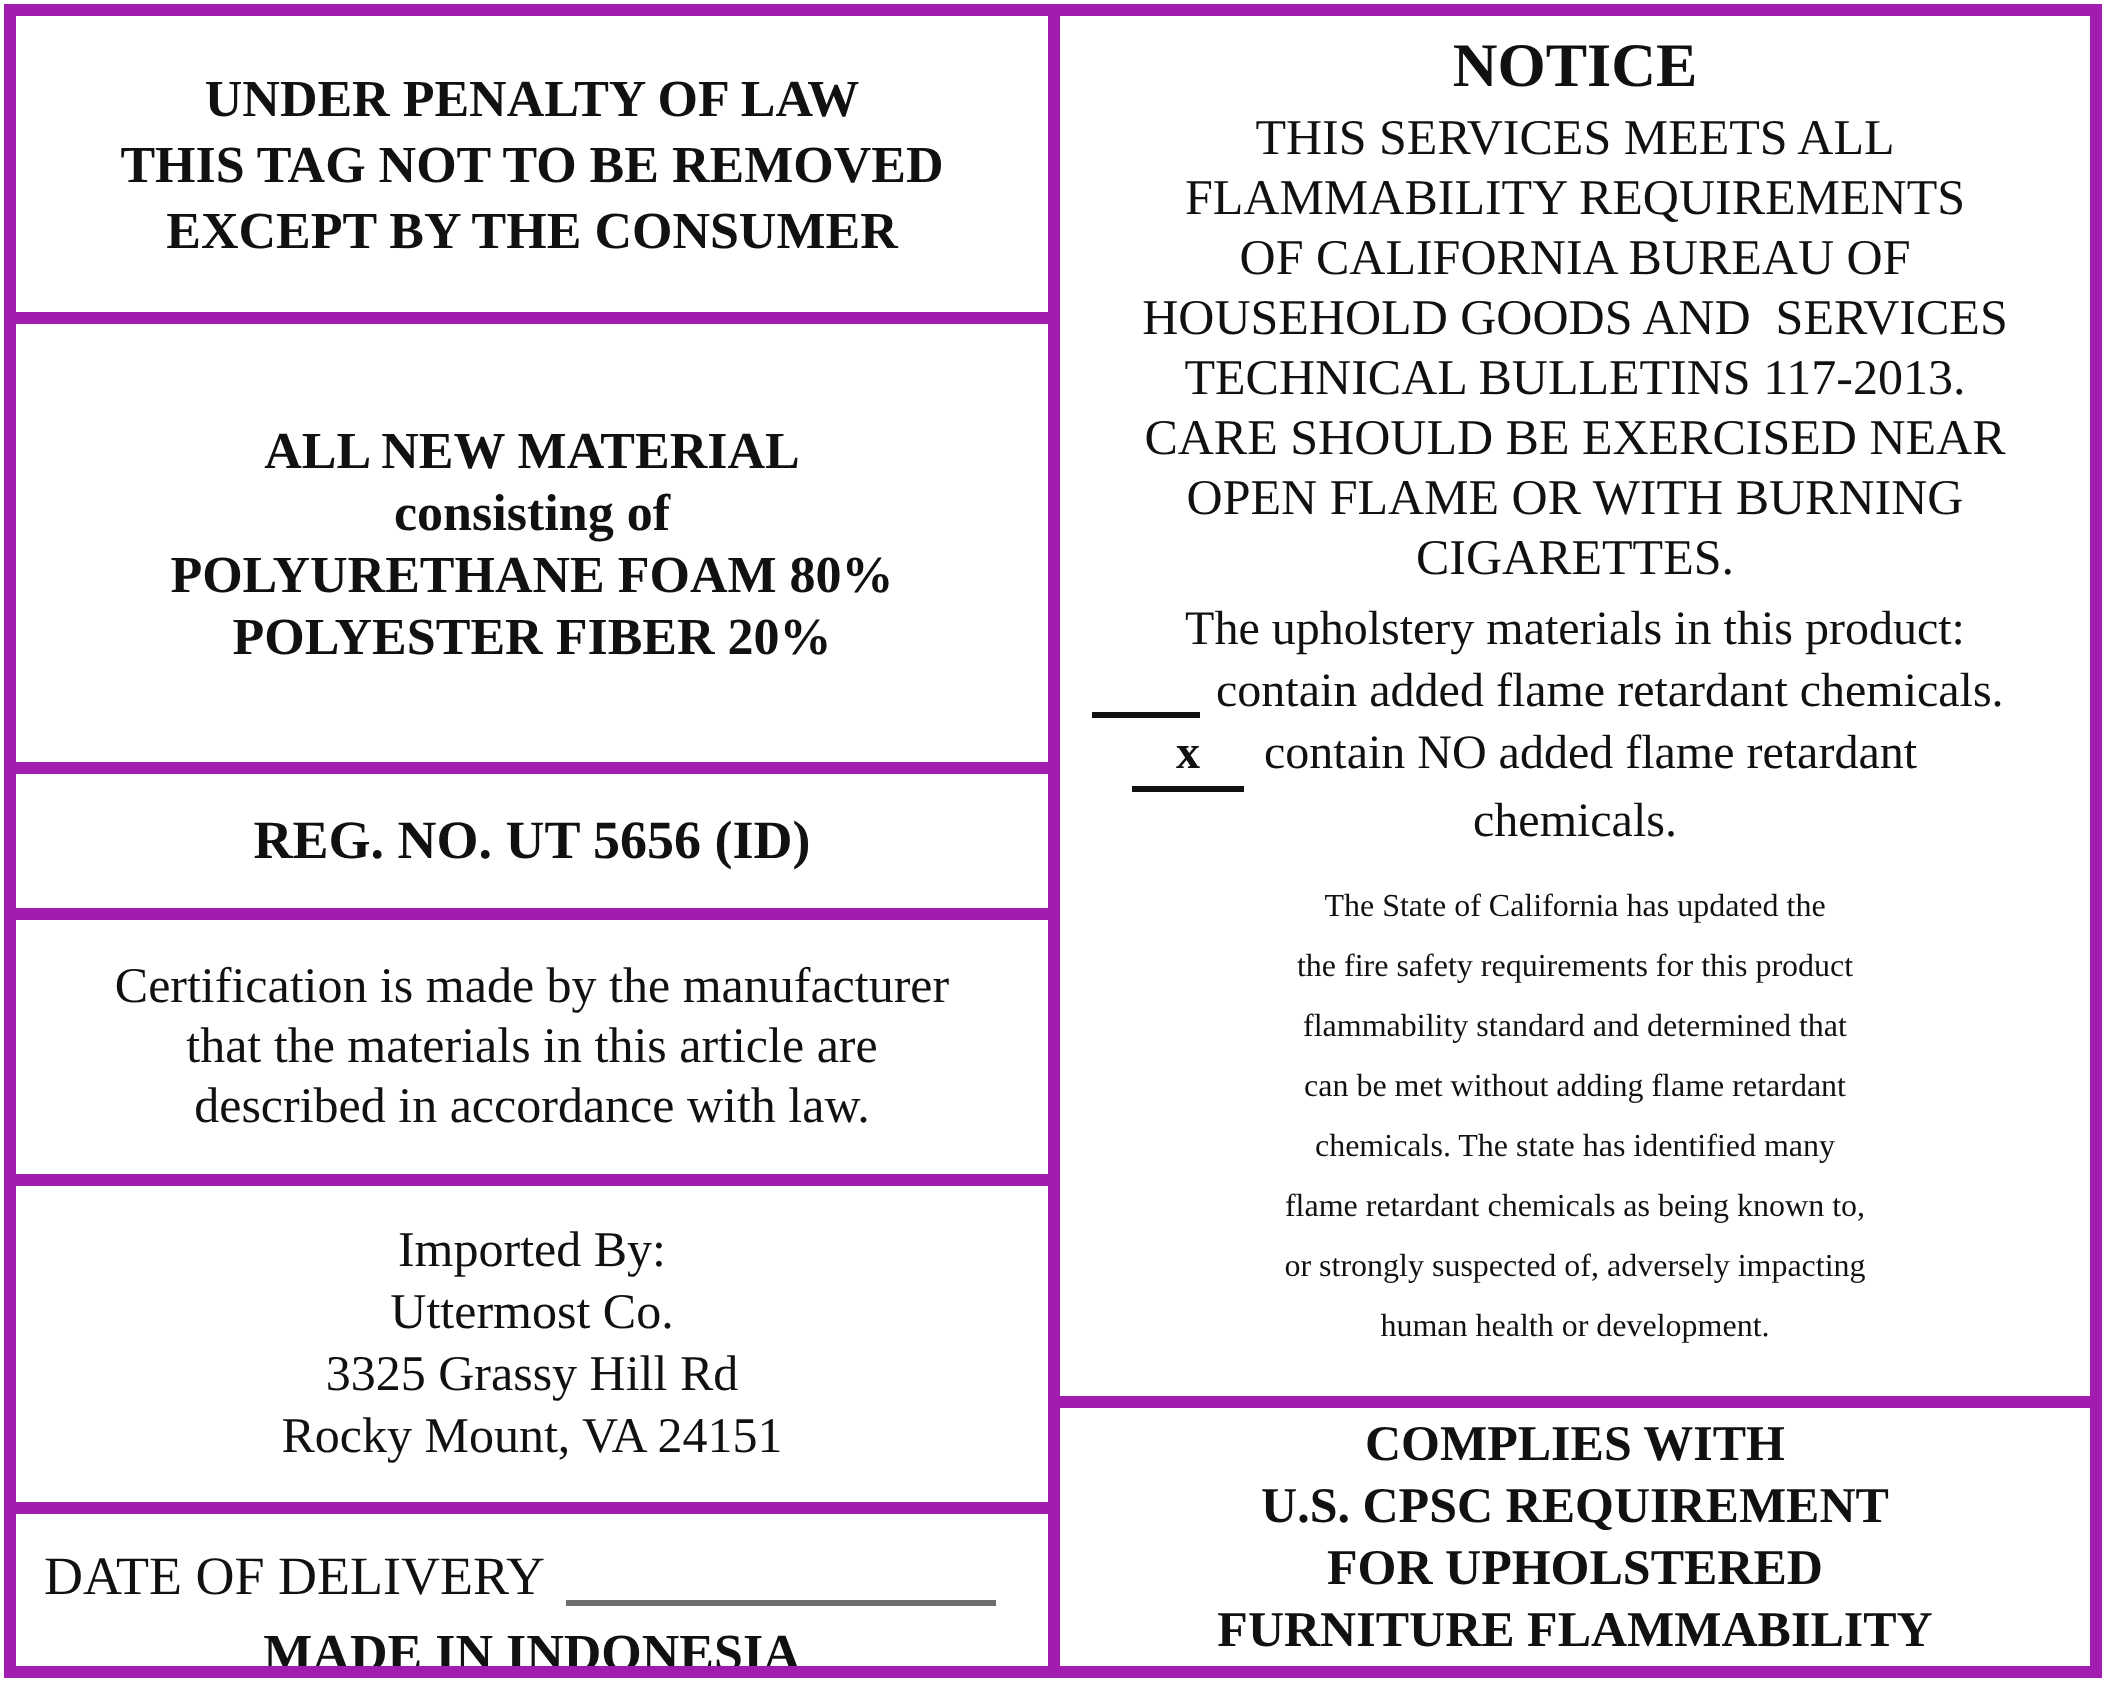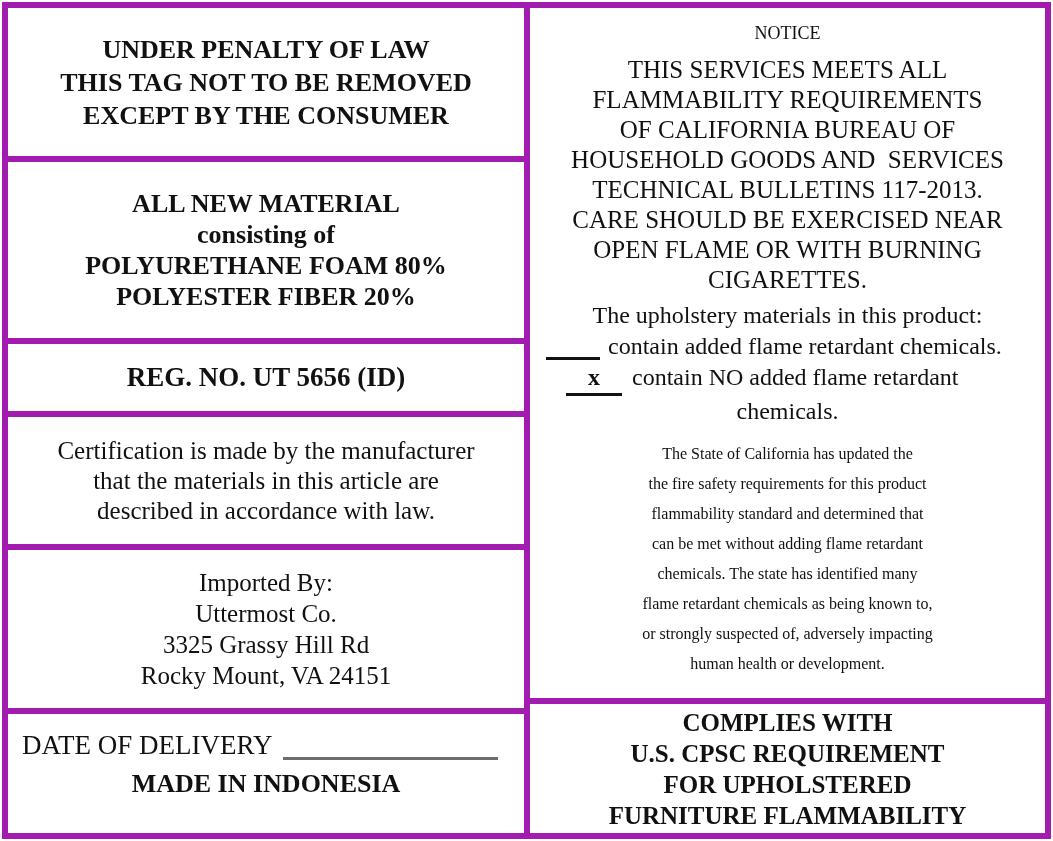--- a/index.html
+++ b/index.html
@@ -26,21 +26,21 @@
     background: #ffffff;
     display: flex;
     flex-direction: column;
     align-items: center;
     justify-content: center;
     text-align: center;
     overflow: hidden;
   }
   
   .penalty-box  { height: 148px; font-weight: bold; font-size: 26px; line-height: 33px; }
-  .material-box { height: 176px; font-weight: bold; font-size: 26px; line-height: 31px; }
+  .material-box { height: 219px; font-weight: bold; font-size: 26px; line-height: 31px; }
   .reg-box      { height: 67px;  font-weight: bold; font-size: 27px; }
   .cert-box     { height: 127px; font-size: 25px; line-height: 30px; }
   .importer-box { height: 158px; font-size: 25px; line-height: 31px; }
   .delivery-box {
     flex: 1;
     align-items: stretch;
     justify-content: flex-start;
     text-align: left;
     padding: 16px 14px 0 14px;
   }
@@ -57,21 +57,21 @@
     font-size: 26px;
     text-align: center;
     margin-top: 9px;
   }
   
   .notice-box {
     flex: 1;
     justify-content: flex-start;
     padding-top: 12px;
   }
-  .notice-heading { font-weight: normal; font-size: 18px; line-height: 26px; margin-bottom: 9px; }
+  .notice-heading { font-weight: bold; font-size: 31px; line-height: 26px; margin-bottom: 9px; }
   .flam-line  { font-size: 25px; line-height: 30px; white-space: pre-wrap; }
   .uph        { width: 100%; font-size: 24px; line-height: 31px; margin-top: 5px; }
   .uph-row    { width: 100%; }
   .uph-row-1  { text-align: left; padding-left: 16px; }
   .uph-row-2  { text-align: left; padding-left: 36px; }
   .blank {
     display: inline-block;
     width: 54px;
     border-bottom: 3px solid #111111;
     vertical-align: -6px;

